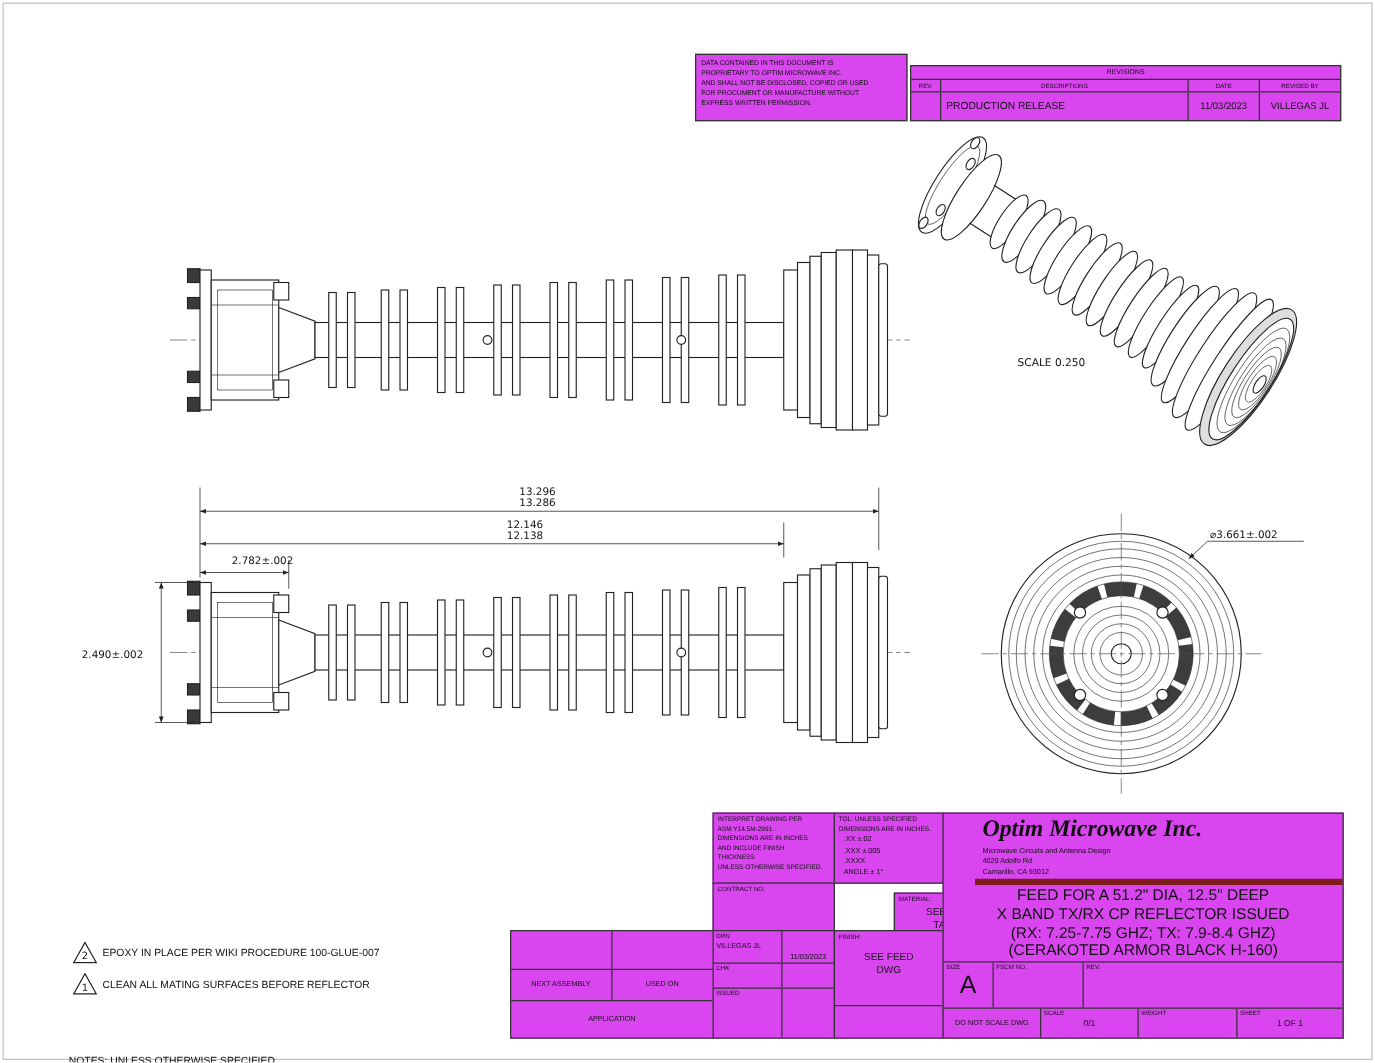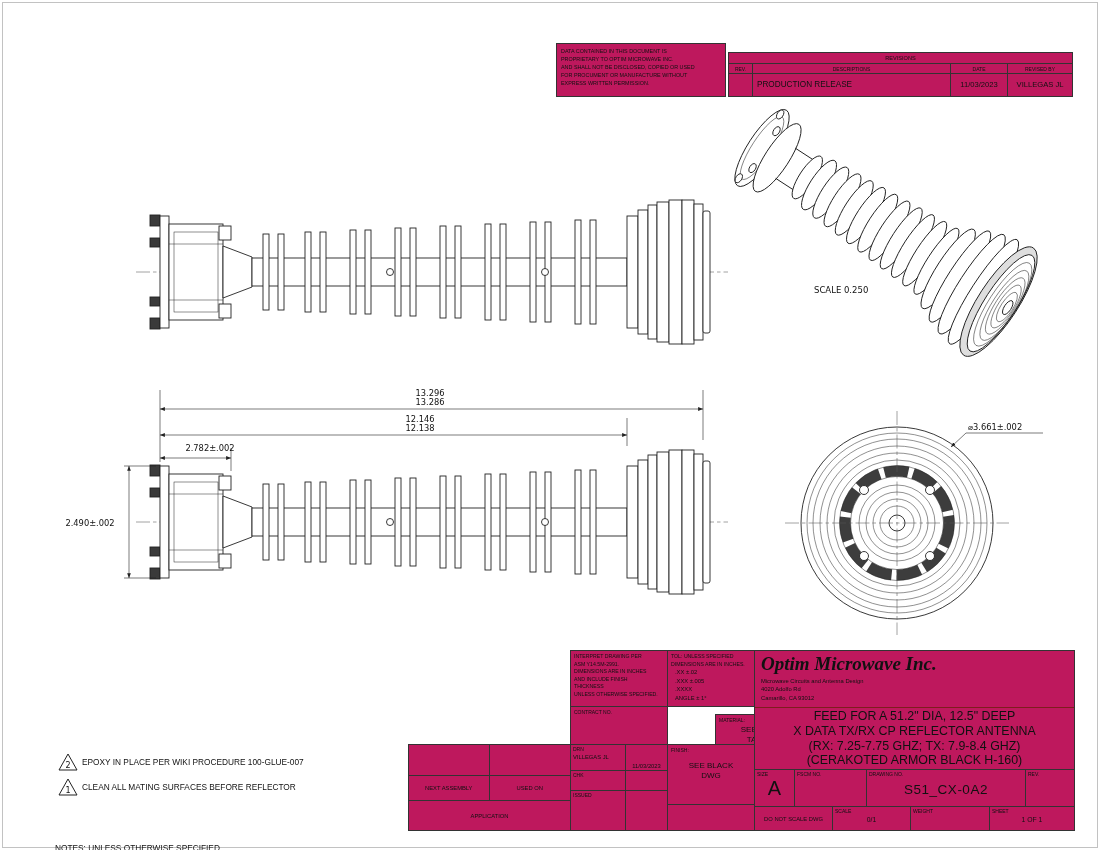--- a/index.html
+++ b/index.html
@@ -1,20 +1,20 @@
 <!DOCTYPE html>
 <html><head>
 <meta charset="utf-8">
 <style>
   * { margin:0; padding:0; box-sizing:border-box; }
   html,body { width:1100px; height:850px; background:#fff; }
   body { font-family:"Liberation Sans", sans-serif; color:#111; position:relative; overflow:hidden; }
   .abs { position:absolute; }
   .frame { position:absolute; inset:2px; border:1px solid #c2c2c2; pointer-events:none; }
-  .box { border:1px solid #333; background:#be185d; }
+  .box { border:1px solid #333; background:#d946ef; }
   svg.gfx { position:absolute; left:0; top:0; }
   svg .s  { stroke:#222; stroke-width:0.9; }
   svg .t  { stroke:#222; stroke-width:0.5; }
   svg .d  { stroke:#222; stroke-width:0.6; }
   svg .cl { stroke:#555; stroke-width:0.55; stroke-dasharray:14 3 3.5 3; }
   svg text { font-family:"DejaVu Sans","Liberation Sans",sans-serif; fill:#111; }
   svg text.dimtxt { font-size:8.3px; }
   svg text.scaletxt { font-size:8.5px; }
 
   
@@ -58,21 +58,21 @@
 
   .appblock { left:408px; top:744px; width:163px; height:87px; display:flex; flex-direction:column; }
   .approw { display:flex; border-bottom:1px solid #333; }
   .appcell { width:50%; border-right:1px solid #333; display:flex; align-items:center; justify-content:center; font-size:5.8px; }
   .appcell:last-child { border-right:none; }
   .approw.r1 { height:31px; }
   .approw.r2 { height:25px; }
   .appfoot { flex:1; display:flex; align-items:center; justify-content:center; font-size:5.8px; }
 
   .rightblock { left:754px; top:650px; width:321px; height:181px; display:flex; flex-direction:column; }
-  .company { height:57px; border-bottom:1px solid #7f1d1d; padding:3px 6px; }
+  .company { height:57px; border-bottom:5px solid #7f1d1d; padding:3px 6px;margin-left:25px; }
   .company .nm { font-family:"Liberation Serif", serif; font-style:italic; font-weight:bold; font-size:19px; line-height:1.1; }
   .company .sub { font-size:5.8px; line-height:1.45; margin-top:2px; }
   .dtitle { height:62px; border-bottom:1px solid #333; display:flex; flex-direction:column; align-items:center; justify-content:center; font-size:12.4px; line-height:1.2; text-align:center; }
   .sizerow { height:37px; border-bottom:1px solid #333; display:flex; }
   .sizerow .cell { border-right:1px solid #333; padding:1px 2px; position:relative; }
   .sizerow .cell:last-child { border-right:none; }
   .c-size { width:40px; } .c-fscm { width:72px; } .c-dwg { width:159px; } .c-rev { flex:1; }
   .sizeval { font-size:20px; text-align:center; margin-top:0px; }
   .dwgval { font-size:13.5px; text-align:center; margin-top:5px; letter-spacing:0.5px; }
   .botrow { flex:1; display:flex; }
@@ -319,21 +319,21 @@
     <div class="drncell">
       <div class="lbl">ISSUED</div>
     </div>
     <div class="drndate"></div>
   </div>
 </div>
 
 <div class="abs box finish">
   <div class="lbl">FINISH:</div>
   <div class="bigval" style="margin-top:8px;">
-    <div>SEE BLACK</div>
+    <div>SEE FEED</div>
     <div>DWG</div>
   </div>
 </div>
 
 <div class="abs box spare"></div>
 
 <div class="abs box appblock">
   <div class="approw r1">
     <div class="appcell"></div>
     <div class="appcell"></div>
@@ -349,35 +349,31 @@
   <div class="company">
     <div class="nm">Optim Microwave Inc.</div>
     <div class="sub">
       <div>Microwave Circuits and Antenna Design</div>
       <div>4020 Adolfo Rd</div>
       <div>Camarillo, CA 93012</div>
     </div>
   </div>
   <div class="dtitle">
     <div>FEED FOR A 51.2" DIA, 12.5" DEEP</div>
-    <div>X DATA TX/RX CP REFLECTOR ANTENNA</div>
+    <div>X BAND TX/RX CP REFLECTOR ISSUED</div>
     <div>(RX: 7.25-7.75 GHZ; TX: 7.9-8.4 GHZ)</div>
     <div>(CERAKOTED ARMOR BLACK H-160)</div>
   </div>
   <div class="sizerow">
     <div class="cell c-size">
       <div class="lbl">SIZE</div>
       <div class="sizeval">A</div>
     </div>
     <div class="cell c-fscm">
       <div class="lbl">FSCM NO.</div>
-    </div>
-    <div class="cell c-dwg">
-      <div class="lbl">DRAWING NO.</div>
-      <div class="dwgval">S51_CX-0A2</div>
     </div>
     <div class="cell c-rev">
       <div class="lbl">REV.</div>
     </div>
   </div>
   <div class="botrow">
     <div class="cell b-dns">DO NOT SCALE DWG</div>
     <div class="cell b-scale">
       <div class="lbl">SCALE</div>
       <div class="botval">0/1</div>

